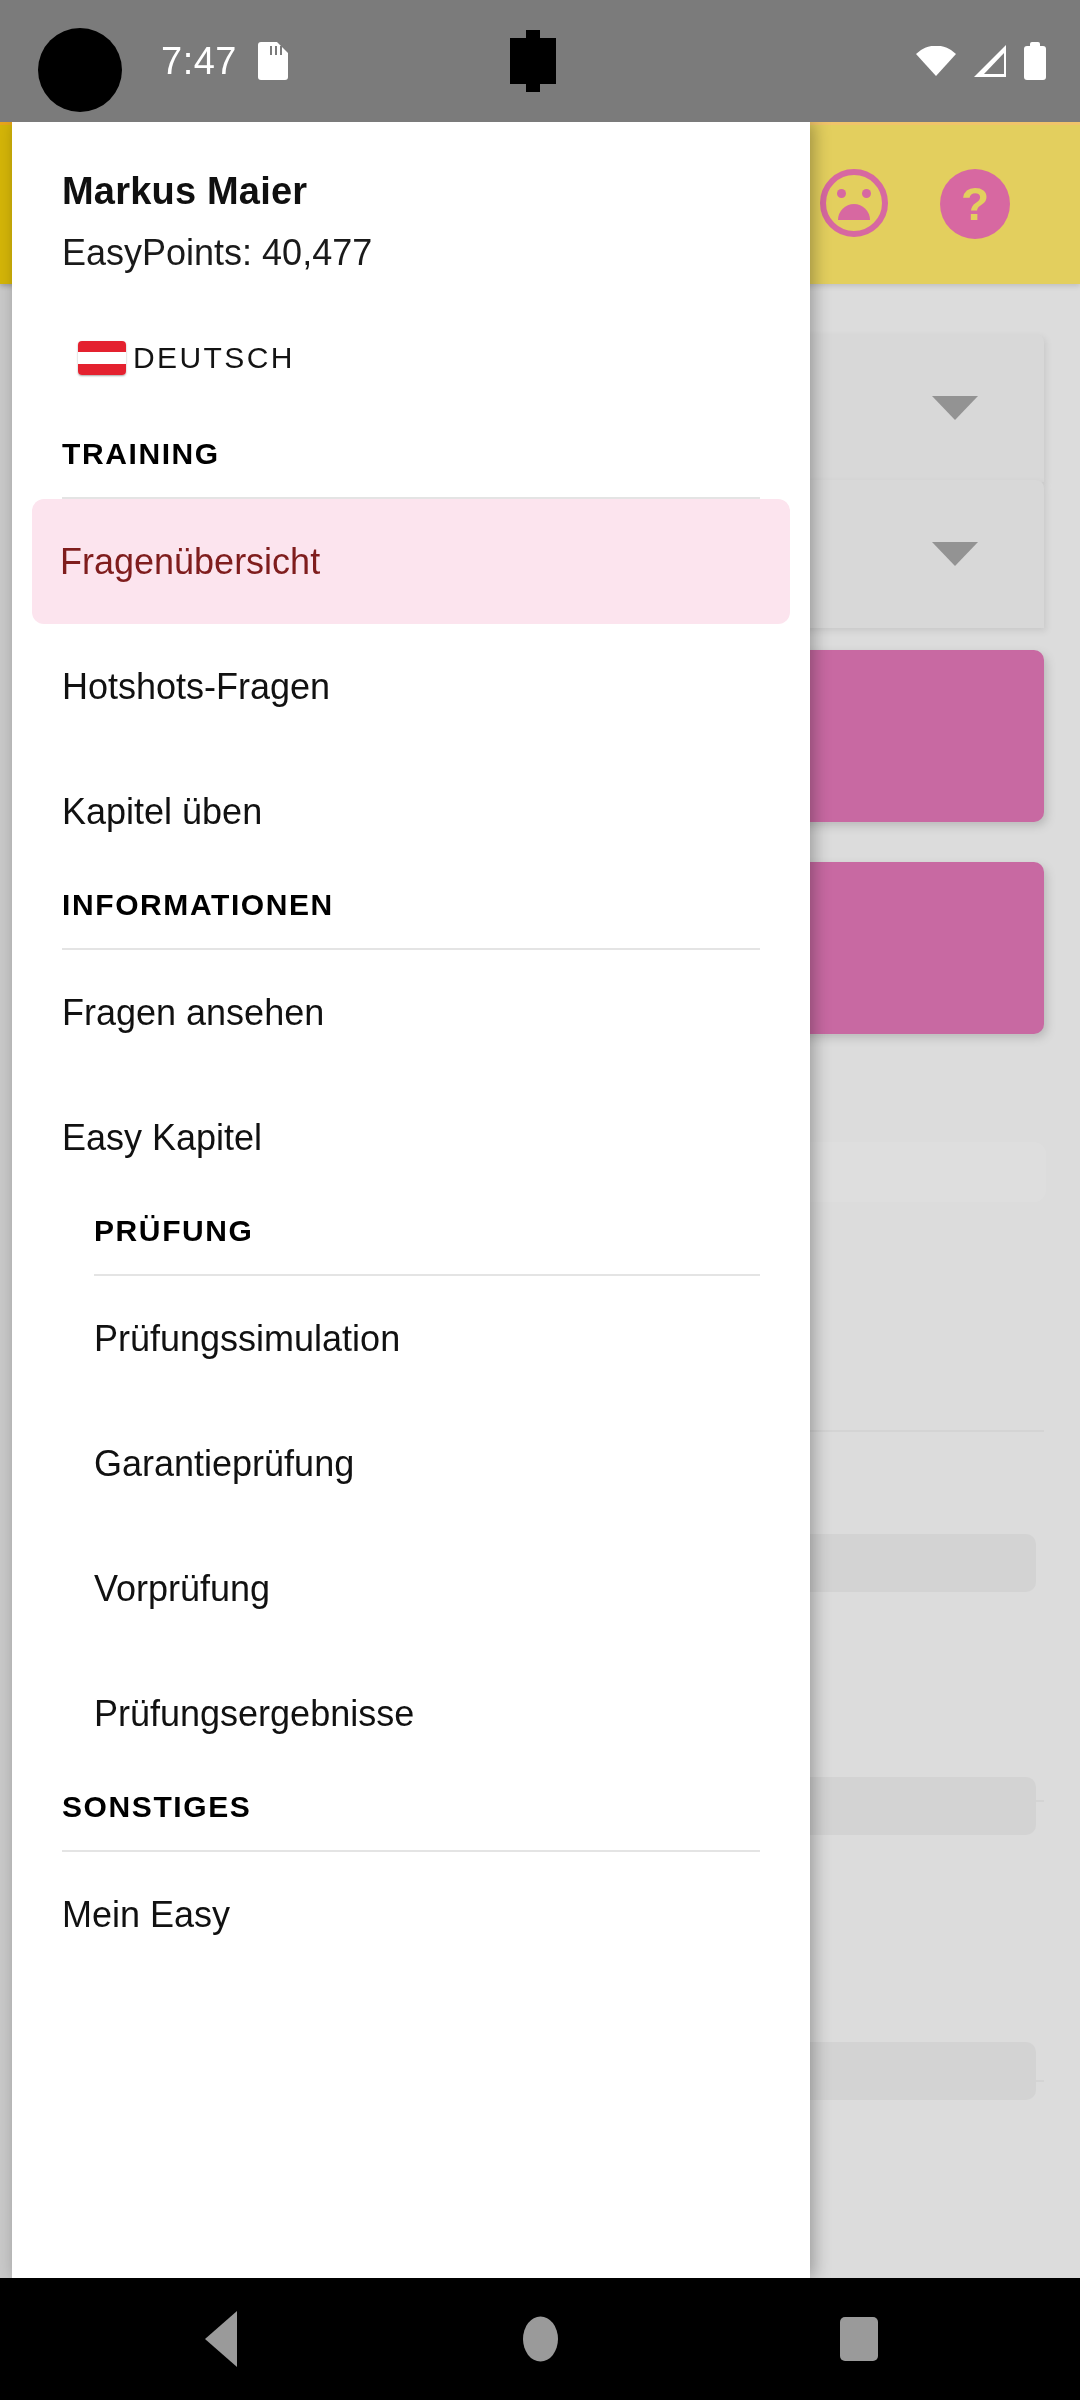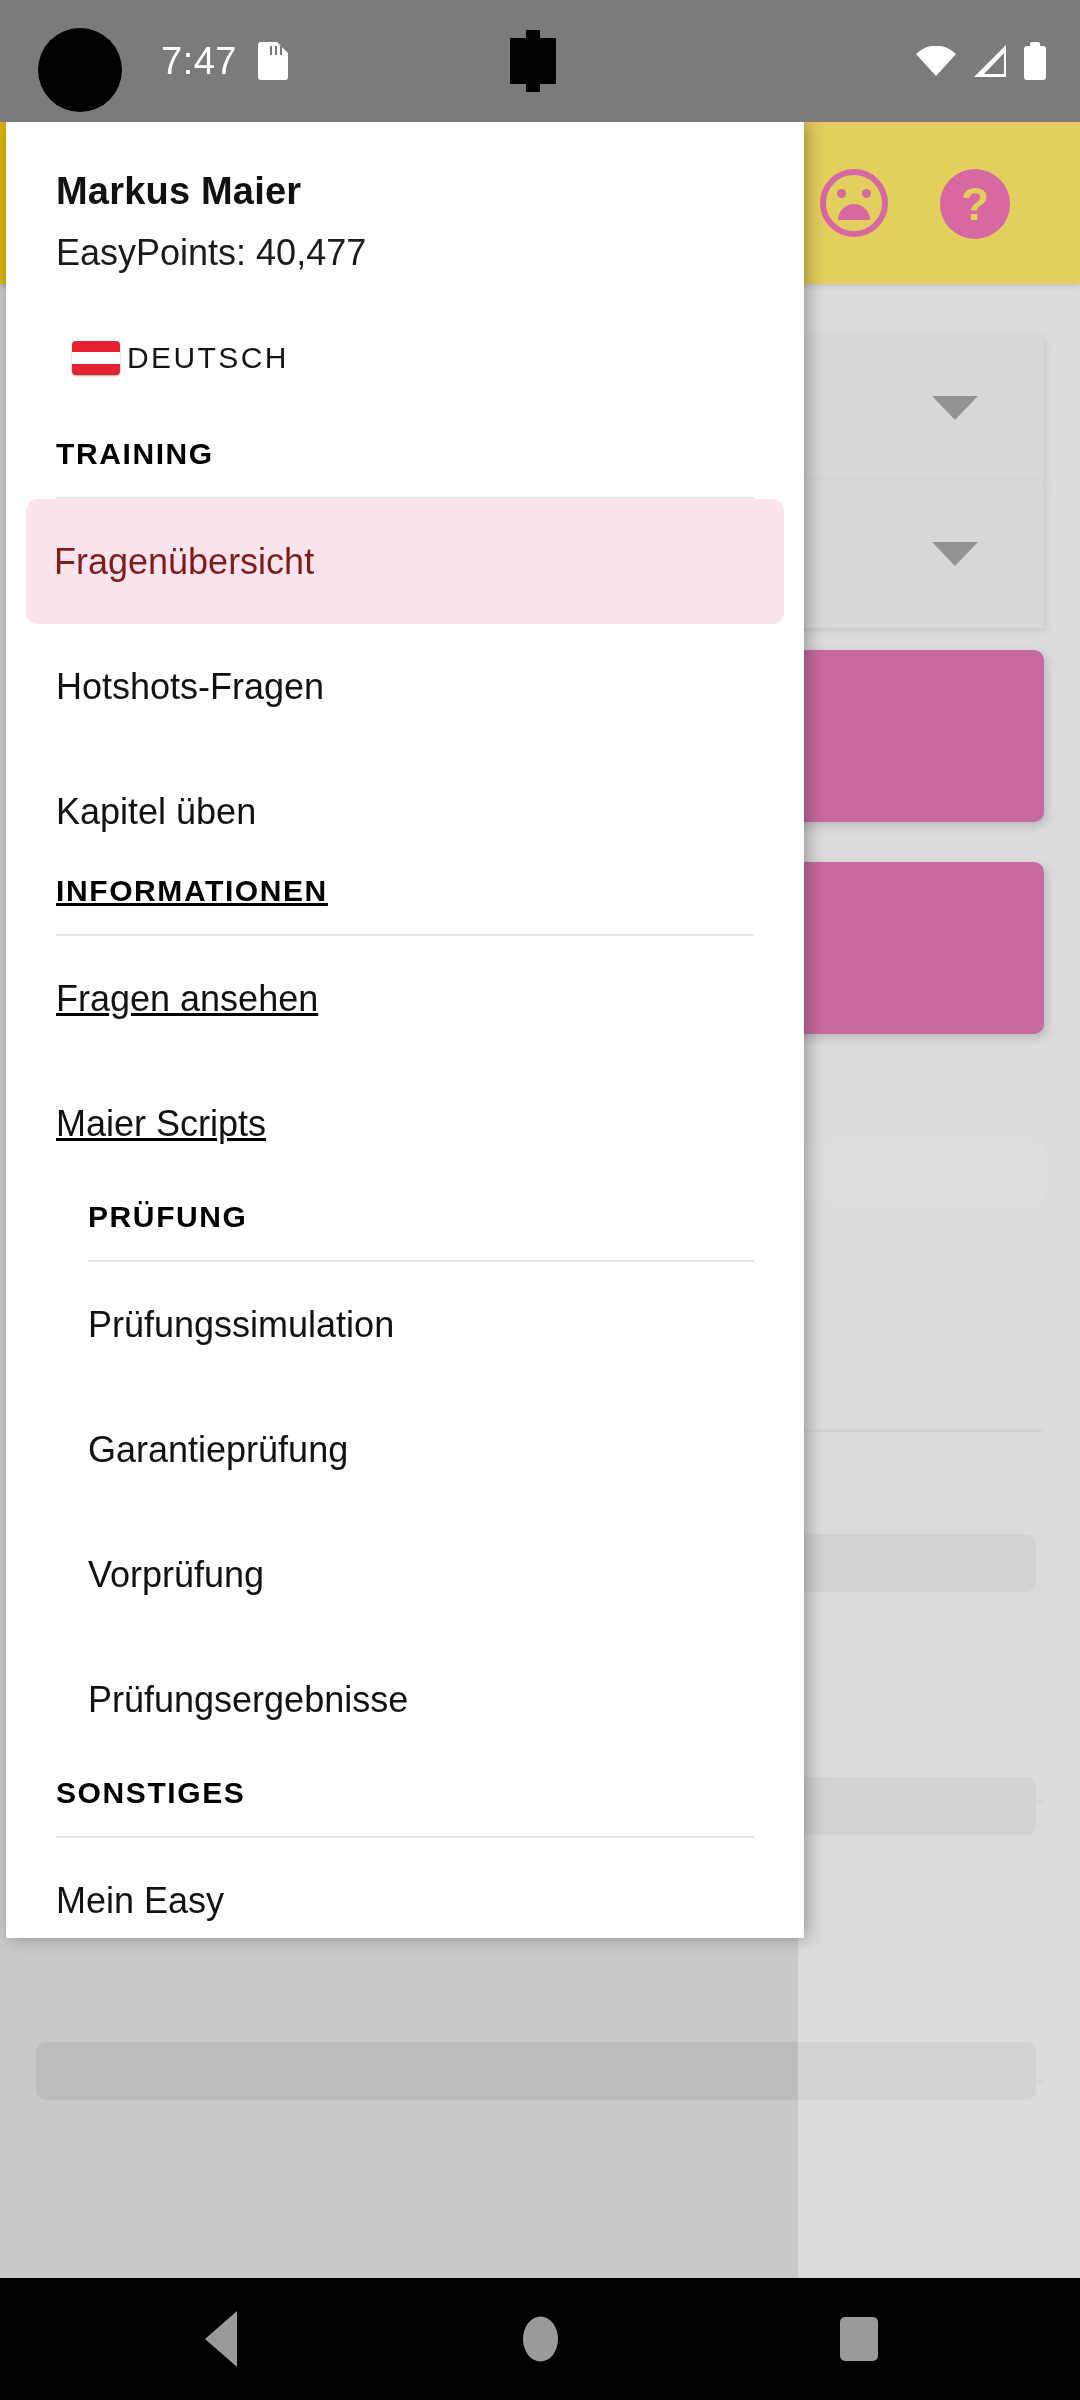--- a/index.html
+++ b/index.html
@@ -150,22 +150,22 @@
   
   #scrim {
     position: absolute; left: 798px; top: 122px;
     width: 282px; height: 2156px;
     background: rgba(255,255,255,0.35);
     z-index: 20;
   }
 
   
   #drawer {
-    position: absolute; left: 6px; top: 122px;
-    width: 798px; height: 1816px;
+    position: absolute; left: 12px; top: 122px;
+    width: 798px; height: 2156px;
     background: #ffffff;
     box-shadow: 4px 0 16px rgba(0,0,0,.30);
     z-index: 40;
     overflow: hidden;
   }
   .drawer-header { padding: 48px 50px 0 50px; }
   .user-name {
     font-size: 38px; font-weight: bold; color: #101010;
     letter-spacing: .2px;
   }
@@ -296,25 +296,25 @@
     </div>
 
     <div style="margin-top:62px;">
       <div class="nav-section-title">TRAINING</div>
       <div class="nav-divider"></div>
       <div class="nav-item selected">Fragenübersicht</div>
       <div class="nav-item">Hotshots-Fragen</div>
       <div class="nav-item">Kapitel üben</div>
     </div>
 
-    <div style="text-decoration:underline;">
+    <div style="margin-top:14px;">
       <div class="nav-section-title">INFORMATIONEN</div>
       <div class="nav-divider"></div>
       <div class="nav-item">Fragen ansehen</div>
-      <div class="nav-item">Maier Scripts</div>
+      <div class="nav-item">Easy Kapitel</div>
     </div>
 
     <div style="margin-top:14px;padding-left:32px;">
       <div class="nav-section-title">PRÜFUNG</div>
       <div class="nav-divider"></div>
       <div class="nav-item">Prüfungssimulation</div>
       <div class="nav-item">Garantieprüfung</div>
       <div class="nav-item">Vorprüfung</div>
       <div class="nav-item">Prüfungsergebnisse</div>
     </div>

